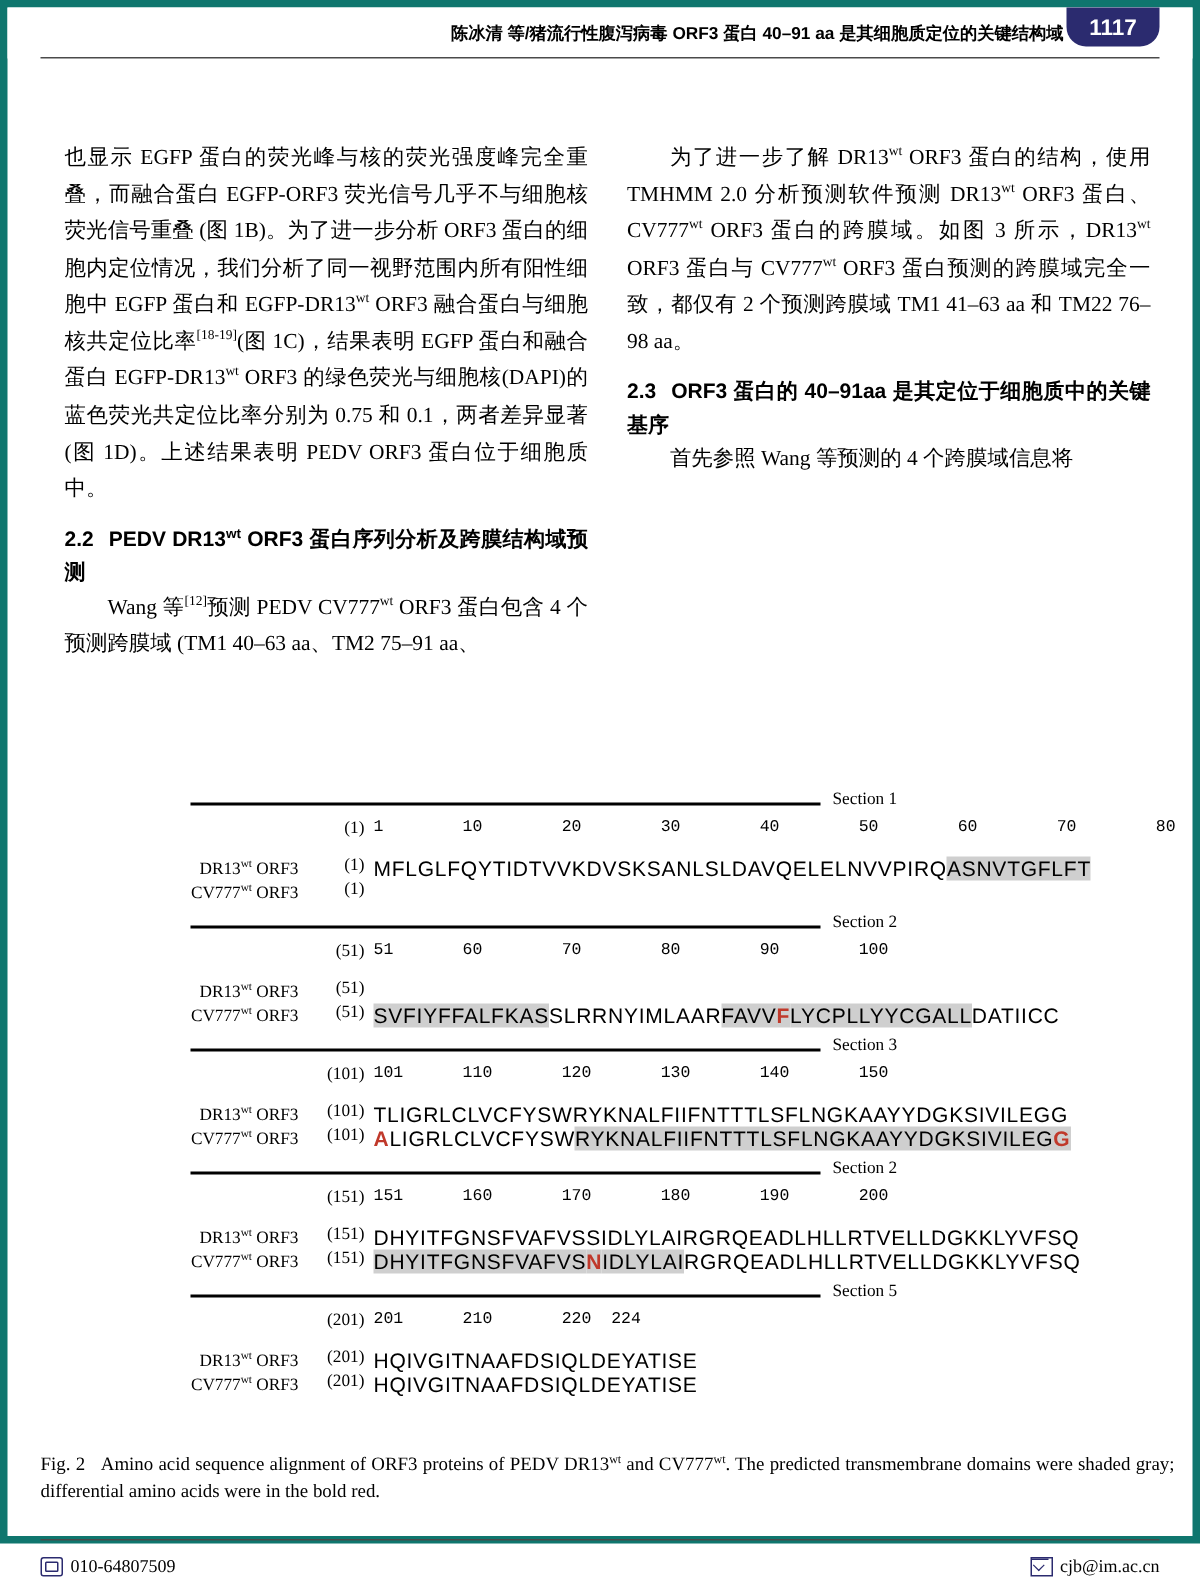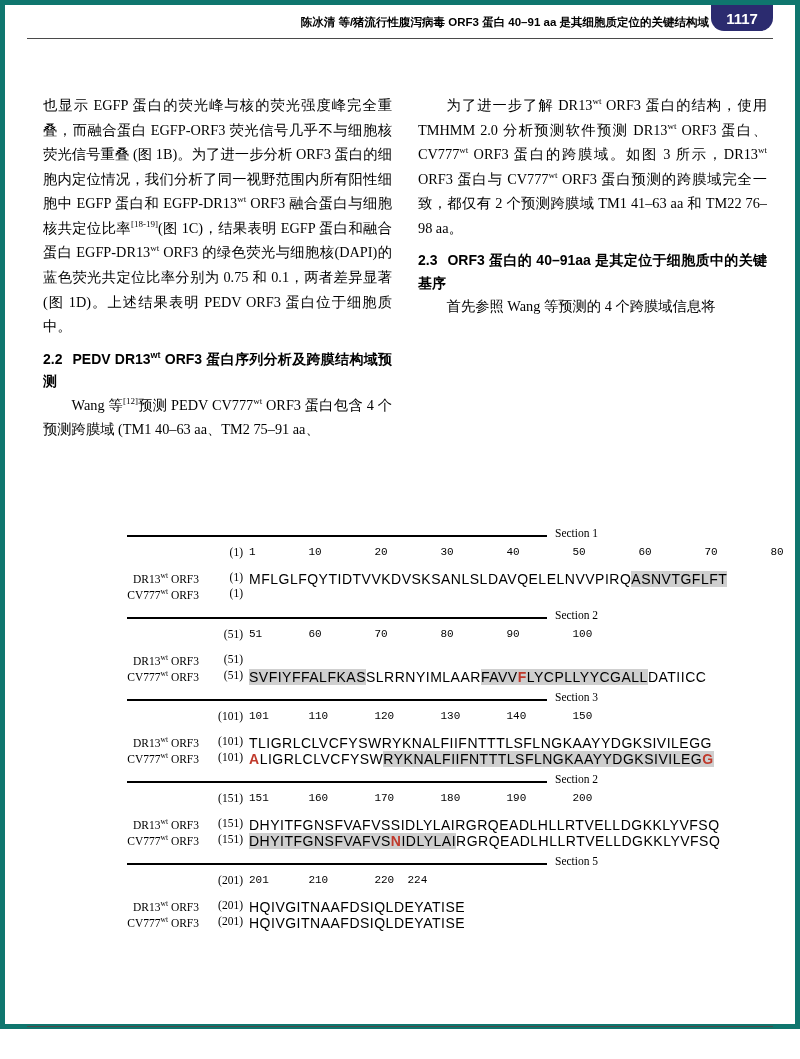--- a/index.html
+++ b/index.html
@@ -329,18 +329,31 @@
       <div class="paren" style="top:376px; left:160px;">(201)</div>
       <div class="seq" style="top:376px; left:206px;">HQIVGITNAAFDSIQLDEYATISE</div>
       <div class="rowname" style="top:392px; left:62px;">CV777<sup>wt</sup> ORF3</div>
       <div class="paren" style="top:392px; left:160px;">(201)</div>
       <div class="seq" style="top:392px; left:206px;">HQIVGITNAAFDSIQLDEYATISE</div>
 
     </div>
   </div>
 
   <div class="caption">
+    <div class="cap-en">
+      Fig. 2&nbsp;&nbsp;&nbsp;Amino acid sequence alignment of ORF3 proteins of PEDV DR13<sup>wt</sup> and CV777<sup>wt</sup>. The predicted transmembrane domains were shaded gray; differential amino acids were in the bold red.
+    </div>
   </div>
 
   <div class="cap-divider"></div>
 
+  <div class="footer">
+    <div class="footer-item">
+      <span class="ficon phone"></span>
+      <span>010-64807509</span>
+    </div>
+    <div class="footer-item">
+      <span class="ficon mail"></span>
+      <span>cjb@im.ac.cn</span>
+    </div>
+  </div>
 
 </div>
 
 </body></html>

